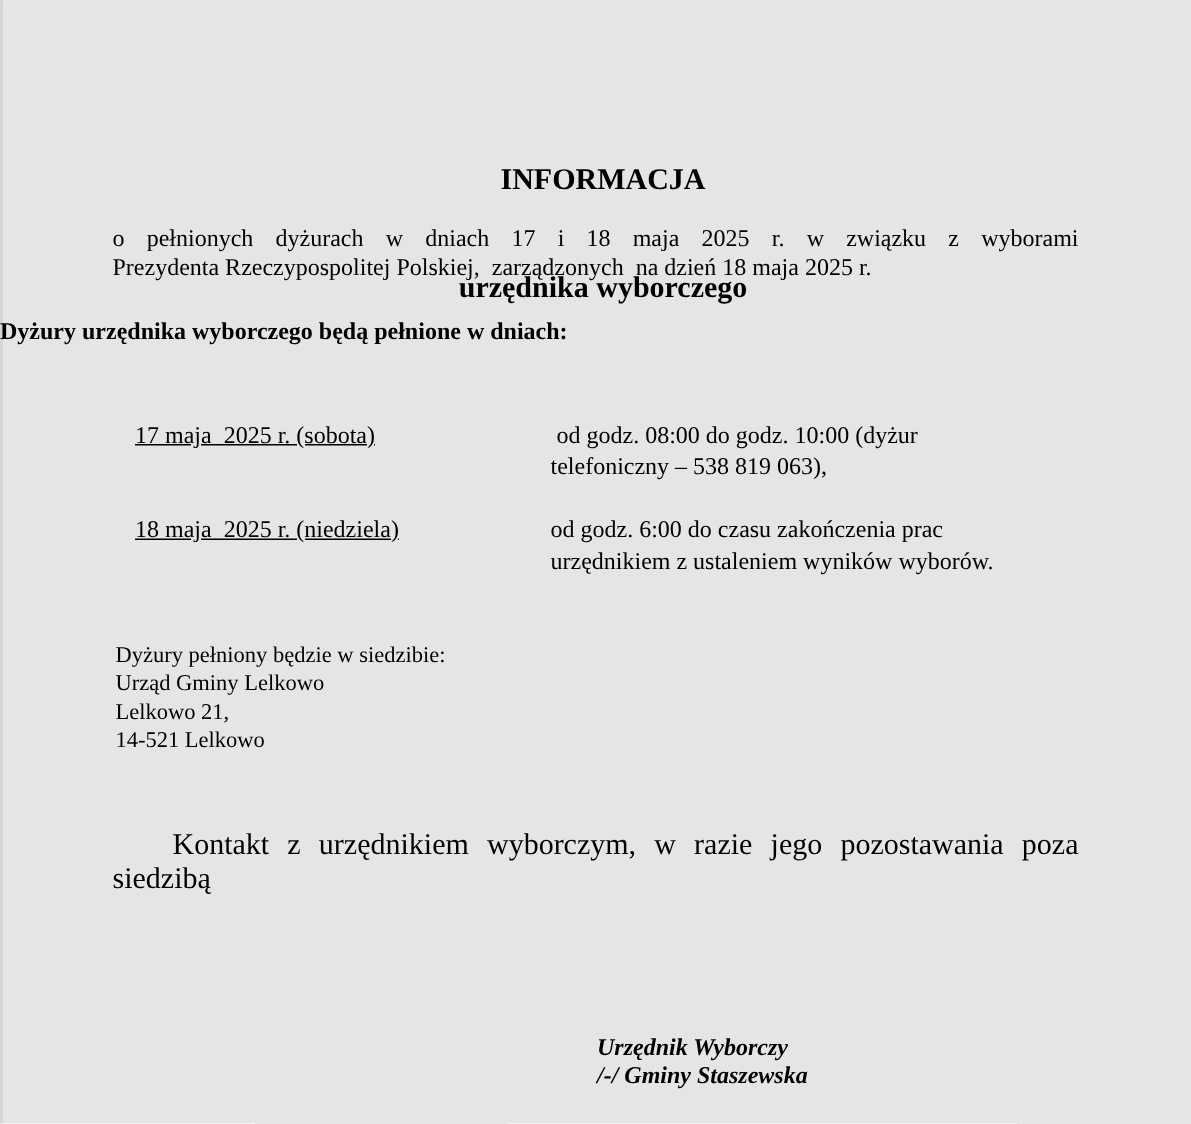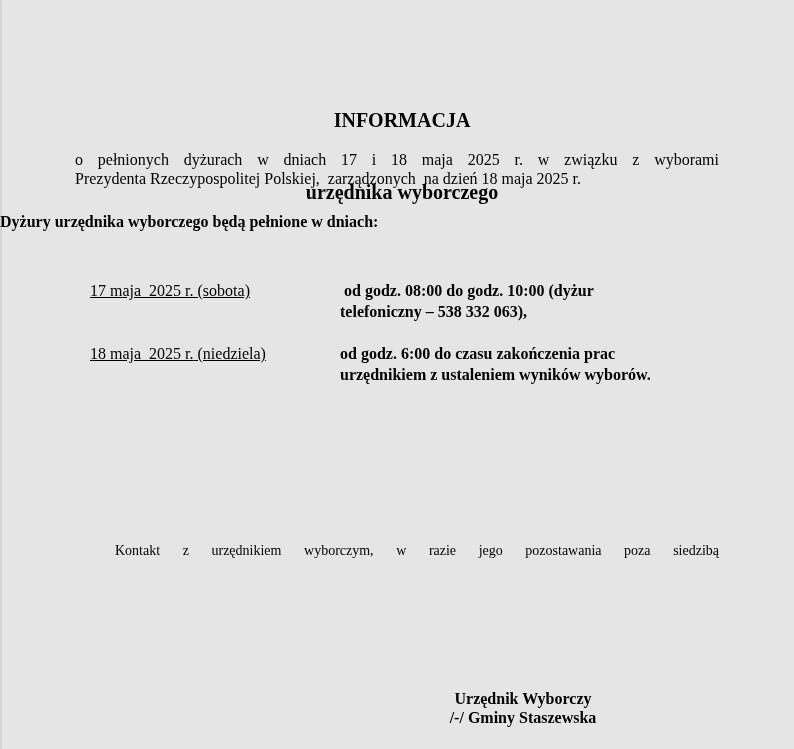--- a/index.html
+++ b/index.html
@@ -71,48 +71,47 @@
   .row1 { top: 280px; }
   .row2 { top: 343px; }
   .sched-date {
     position: absolute;
     left: 78px; top: 0;
     text-decoration: underline;
     margin-left: 12px;
   }
   .sched-time {
     position: absolute;
-    left: 340px; top: 0;
+    left: 367px; top: 0;
     width: 390px;
-    font-weight: bold;
   }
   .venue {
     position: absolute;
     top: 428px; left: 77px;
     font-size: 15px;
     line-height: 19px;
   }
   .contact {
     position: absolute;
-    top: 540px; left: 75px;
+    top: 552px; left: 75px;
     width: 644px;
-    font-size: 14px;
+    font-size: 20px;
     line-height: 22.5px;
   }
   .contact .indent {
     text-indent: 40px;
   }
   .signature {
     position: absolute;
     top: 689px; left: 398px;
     width: 250px;
-    text-align: center;
     font-weight: bold;
     font-size: 16px;
     line-height: 19px;
+    font-style: italic;
   }
 </style>
 </head>
 <body>
 
 <div class="page">
   <div class="edge-top"></div>
   <div class="edge-left"></div>
 
   <div class="title-block">
@@ -124,32 +123,38 @@
     <div class="jline">o  pełnionych  dyżurach  w dniach  17 i 18  maja 2025 r. w związku z wyborami</div>
     <div class="line">Prezydenta Rzeczypospolitej Polskiej,  zarządzonych  na dzień 18 maja 2025 r.</div>
   </div>
 
   <div class="schedule-heading">Dyżury urzędnika wyborczego będą pełnione w dniach:</div>
 
   <div class="sched-row row1">
     <div class="sched-date line">17 maja  2025 r. (sobota)</div>
     <div class="sched-time">
       <div class="line"> od godz. 08:00 do godz. 10:00 (dyżur</div>
-      <div class="line">telefoniczny – 538 332 063),</div>
+      <div class="line">telefoniczny – 538 819 063),</div>
     </div>
   </div>
 
   <div class="sched-row row2">
     <div class="sched-date line">18 maja  2025 r. (niedziela)</div>
     <div class="sched-time">
       <div class="line">od godz. 6:00 do czasu zakończenia prac</div>
       <div class="line">urzędnikiem z ustaleniem wyników wyborów.</div>
     </div>
   </div>
 
+  <div class="venue">
+    <div class="line">Dyżury pełniony będzie w siedzibie:</div>
+    <div class="line">Urząd Gminy Lelkowo</div>
+    <div class="line">Lelkowo 21,</div>
+    <div class="line">14-521 Lelkowo</div>
+  </div>
 
   <div class="contact">
     <div class="jline indent">Kontakt z urzędnikiem wyborczym, w razie jego pozostawania poza siedzibą</div>
   </div>
 
   <div class="signature">
     <div class="line">Urzędnik Wyborczy</div>
     <div class="line">/-/ Gminy Staszewska</div>
   </div>
 </div>

